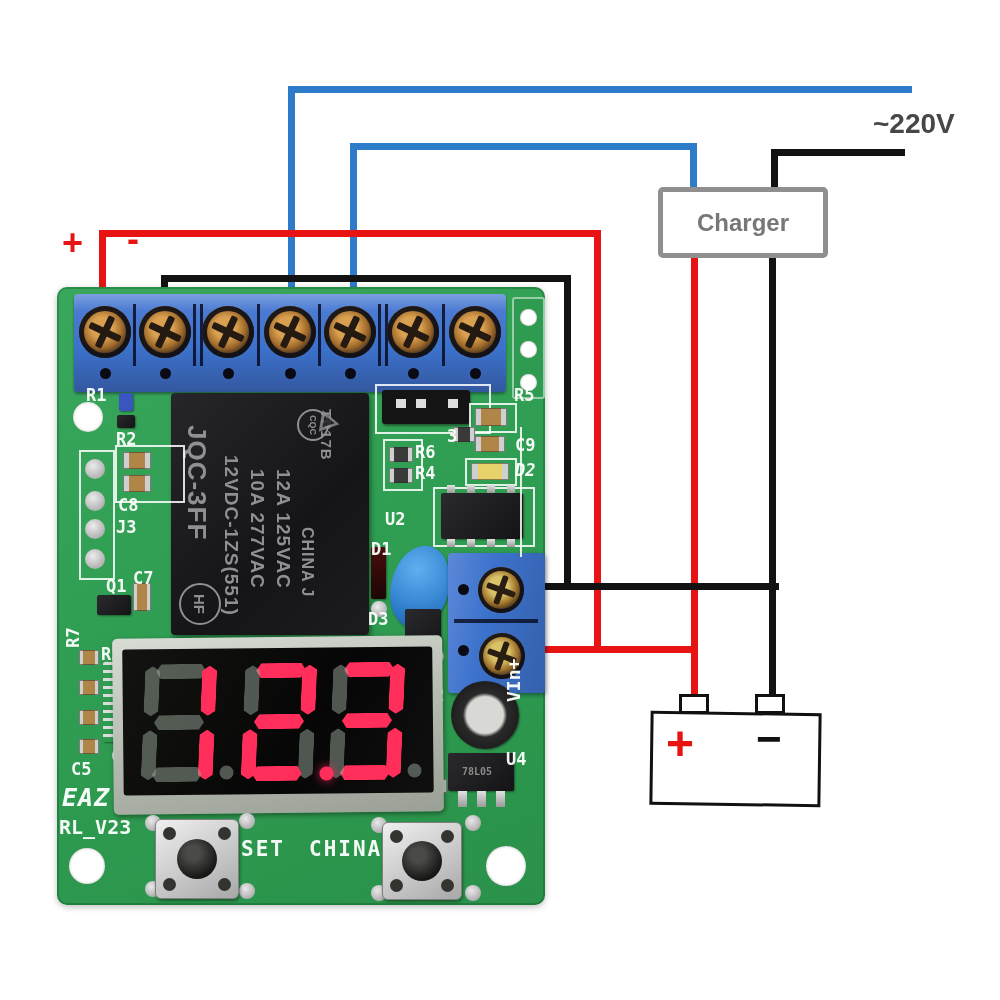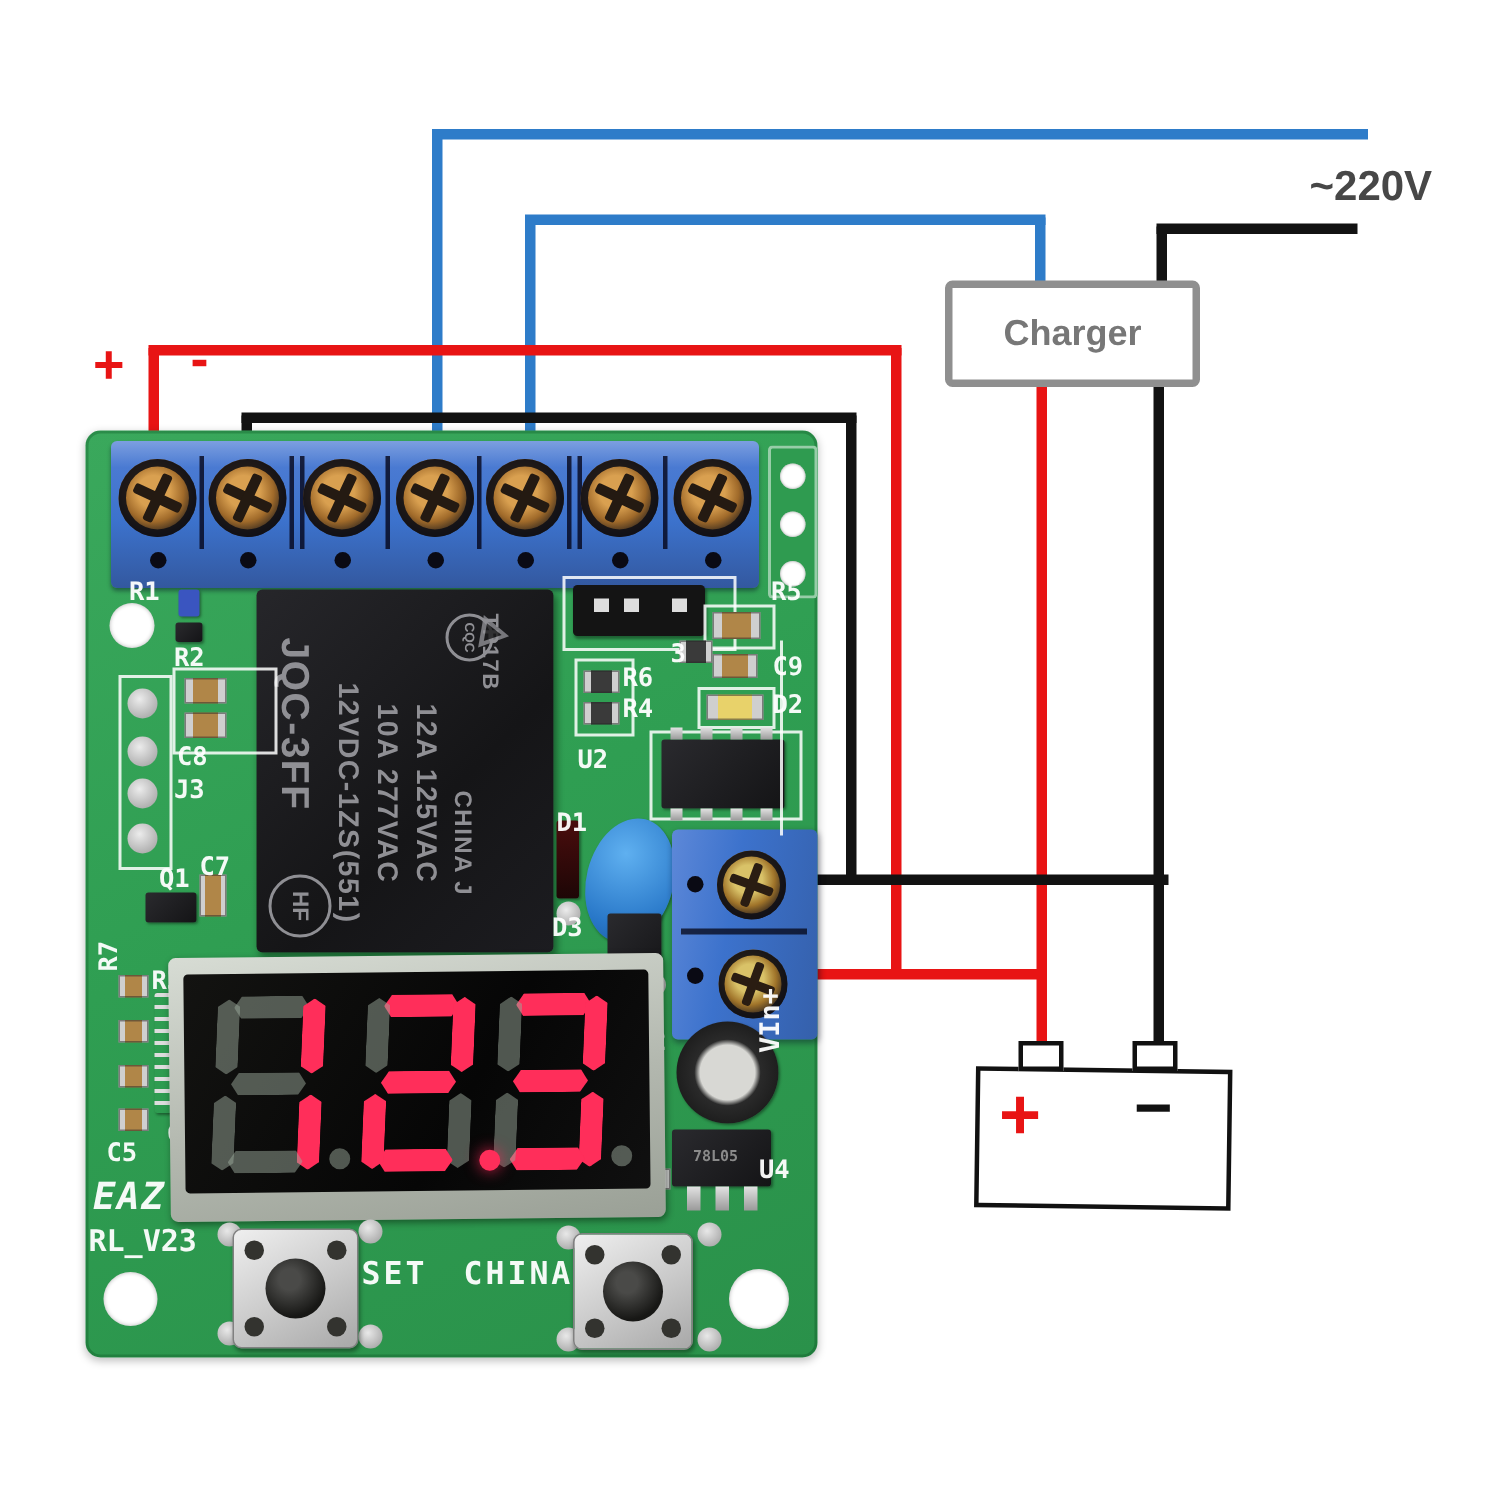--- a/index.html
+++ b/index.html
@@ -11,21 +11,21 @@
   .wire{position:absolute;}
   .wire.red{background:var(--wire-red);}
   .wire.black{background:var(--wire-black);}
   .wire.blue{background:var(--wire-blue);}
 
   
   .lbl-gray{color:var(--label-gray);font-weight:bold;}
   .lbl-red{color:var(--wire-red);font-weight:bold;}
 
   
-  .charger{position:absolute;left:630px;top:187px;width:160px;height:61px;border:5px solid var(--charger-border);
+  .charger{position:absolute;left:658px;top:187px;width:160px;height:61px;border:5px solid var(--charger-border);
            border-radius:5px;background:#fff;display:flex;align-items:center;justify-content:center;
            font-size:24px;color:#777;font-weight:bold;}
   .battery{position:absolute;left:650px;top:712px;width:165px;height:88px;border:3px solid #111;background:#fff;transform:rotate(.8deg);}
   .batt-term{position:absolute;width:24px;height:14px;border:3px solid #111;background:#fff;top:694px;}
   .batt-plus{position:absolute;left:666px;top:716px;font-size:48px;color:var(--wire-red);font-weight:bold;}
   .batt-minus{position:absolute;left:756px;top:714px;font-size:44px;color:#111;font-weight:bold;}
 
   
   .wm{position:absolute;left:905px;top:8px;width:86px;height:86px;opacity:.88;}
   .cham{position:absolute;left:18px;top:4px;width:46px;height:42px;border-radius:52% 48% 46% 54%;
@@ -304,28 +304,28 @@
     <span class="silk" style="left:49px;top:291px;">Q1</span>
     <span class="silk" style="left:6px;top:342px;transform:rotate(-90deg);">R7</span>
     <span class="silk" style="left:44px;top:359px;">R3</span>
     <span class="silk" style="left:14px;top:474px;">C5</span>
     <span class="silk" style="left:54px;top:461px;">C</span>
     <span class="silk" style="left:457px;top:100px;">R5</span>
     <span class="silk" style="left:390px;top:141px;">3</span>
     <span class="silk" style="left:458px;top:150px;">C9</span>
     <span class="silk" style="left:358px;top:157px;">R6</span>
     <span class="silk" style="left:358px;top:178px;">R4</span>
-    <span class="silk" style="left:458px;top:175px;">D2</span>
-    <span class="silk" style="left:328px;top:212px;">U2</span>
+    <span class="silk" style="left:458px;top:175px;font-style:italic;">D2</span>
+    <span class="silk" style="left:328px;top:224px;">U2</span>
     <span class="silk" style="left:314px;top:254px;">D1</span>
     <span class="silk" style="left:311px;top:324px;">D3</span>
     <span class="silk" style="left:367px;top:400px;">C2</span>
     <span class="silk" style="left:364px;top:437px;">C</span>
     <span class="silk" style="left:448px;top:415px;transform:rotate(-90deg);transform-origin:left top;font-size:18px;">VIn+</span>
-    <span class="silk" style="left:449px;top:485px;">U4</span>
+    <span class="silk" style="left:449px;top:464px;">U4</span>
     <span class="silk" style="left:363px;top:510px;">C1</span>
     <span class="silk" style="left:5px;top:498px;font-size:25px;font-style:italic;letter-spacing:1px;">EAZ</span>
     <span class="silk" style="left:2px;top:530px;font-size:20px;">RL_V23</span>
 
     <div class="bezel">
       <div class="face">
         <div class="digit" style="left:20px;">
             <div class="seg seg-a"></div>
             <div class="seg seg-b lit"></div>
             <div class="seg seg-c lit"></div>

